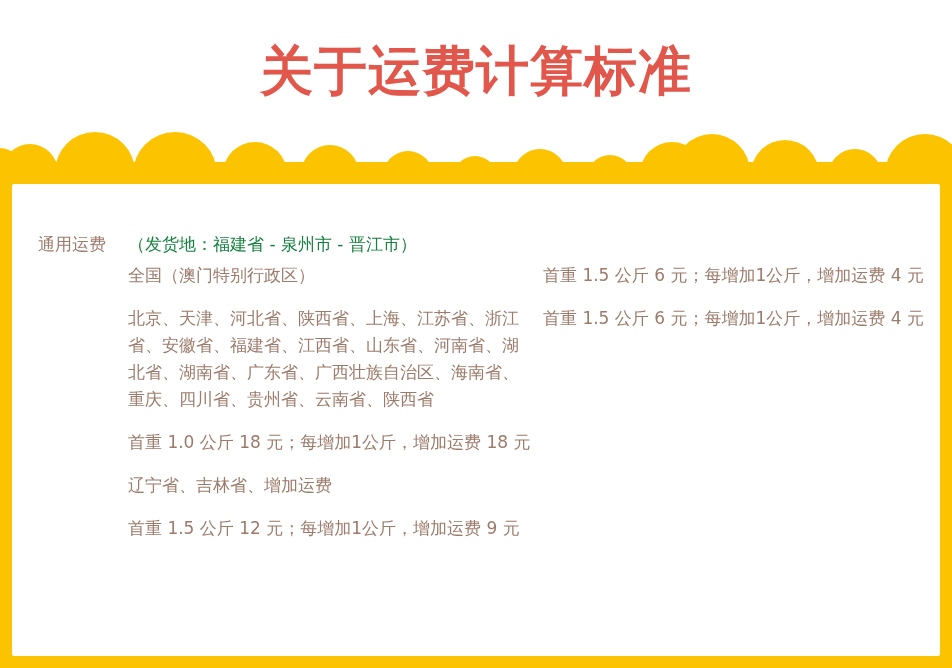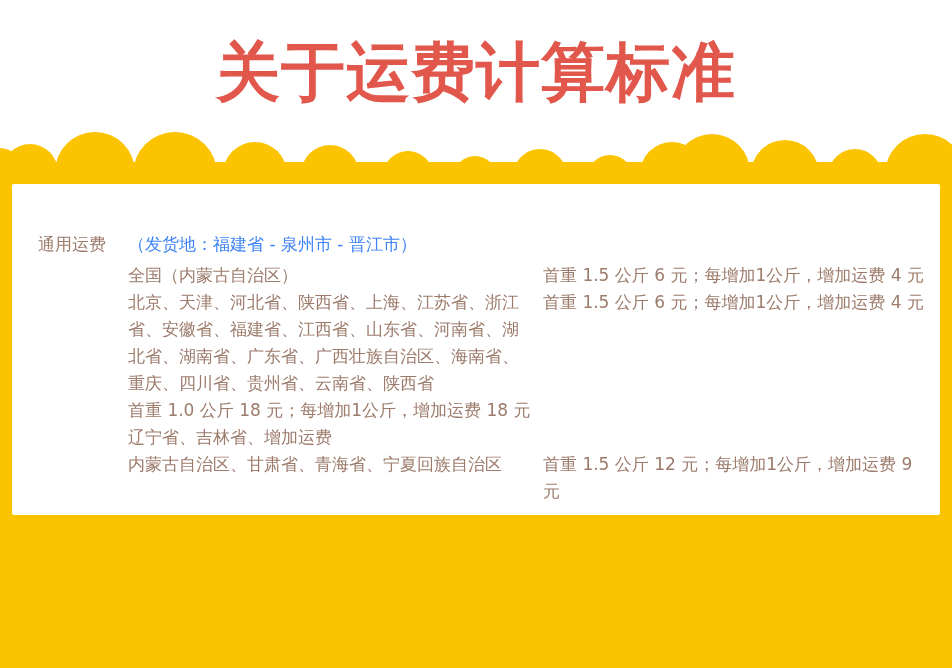--- a/index.html
+++ b/index.html
@@ -9,48 +9,48 @@
     background: #FCC400;
     overflow: hidden;
   }
   .top-section { background: #ffffff; }
   .header {
     height: 130px;
     display: flex; align-items: center; justify-content: center;
   }
   .page-title {
     color: #E2574C;
-    font-size: 64px;
+    font-size: 53px;
     font-weight: bold;
     letter-spacing: 1px;
     padding-top: 14px;
   }
   .wave-svg { display: block; width: 952px; height: 54px; }
 
   .card {
     background: #ffffff;
     margin: 0 12px 13px 12px;
-    height: 331px;
+    height: 472px;
     border-radius: 2px;
     overflow: hidden;
     padding: 47px 10px 0 26px;
   }
   .row {
     display: flex;
     align-items: flex-start;
     font-size: 17px;
     line-height: 27px;
     color: #9C7B6B;
   }
   .col-label { width: 90px; flex: 0 0 90px; }
   .col-dest  { width: 415px; flex: 0 0 415px; padding-right: 18px; }
   .col-price { flex: 1 1 auto; }
-  .origin-text { color: #3b82f6; }
+  .origin-text { color: #15803d; }
   .row-general { margin-bottom: 4px; }
-  .dest-row { }
+  .dest-row { margin-top: 16px; }
   .dest-row.first { margin-top: 0; }
 </style>
 </head>
 <body>
 
 <div class="top-section">
   <div class="header">
     <div class="page-title">关于运费计算标准</div>
   </div>
   <svg class="wave-svg" viewBox="0 0 952 54" xmlns="http://www.w3.org/2000/svg" aria-hidden="true">
@@ -78,21 +78,21 @@
 <div class="card">
 
   <div class="row row-general">
     <div class="col-label">通用运费</div>
     <div class="origin-text">（发货地：福建省 - 泉州市 - 晋江市）</div>
   </div>
 
 
   <div class="row dest-row first">
     <div class="col-label"></div>
-    <div class="col-dest">全国（内蒙古自治区）</div>
+    <div class="col-dest">全国（澳门特别行政区）</div>
     <div class="col-price">首重 1.5 公斤 6 元；每增加1公斤，增加运费 4 元</div>
   </div>
 
   <div class="row dest-row">
     <div class="col-label"></div>
     <div class="col-dest">北京、天津、河北省、陕西省、上海、江苏省、浙江省、安徽省、福建省、江西省、山东省、河南省、湖北省、湖南省、广东省、广西壮族自治区、海南省、重庆、四川省、贵州省、云南省、陕西省</div>
     <div class="col-price">首重 1.5 公斤 6 元；每增加1公斤，增加运费 4 元</div>
   </div>
 
   <div class="row dest-row">
@@ -101,17 +101,16 @@
   </div>
 
 
   <div class="row dest-row">
     <div class="col-label"></div>
     <div class="col-dest">辽宁省、吉林省、增加运费</div>
   </div>
 
   <div class="row dest-row">
     <div class="col-label"></div>
-    <div class="col-dest">内蒙古自治区、甘肃省、青海省、宁夏回族自治区</div>
     <div class="col-price">首重 1.5 公斤 12 元；每增加1公斤，增加运费 9 元</div>
   </div>
 
 </div>
 
 </body></html>

